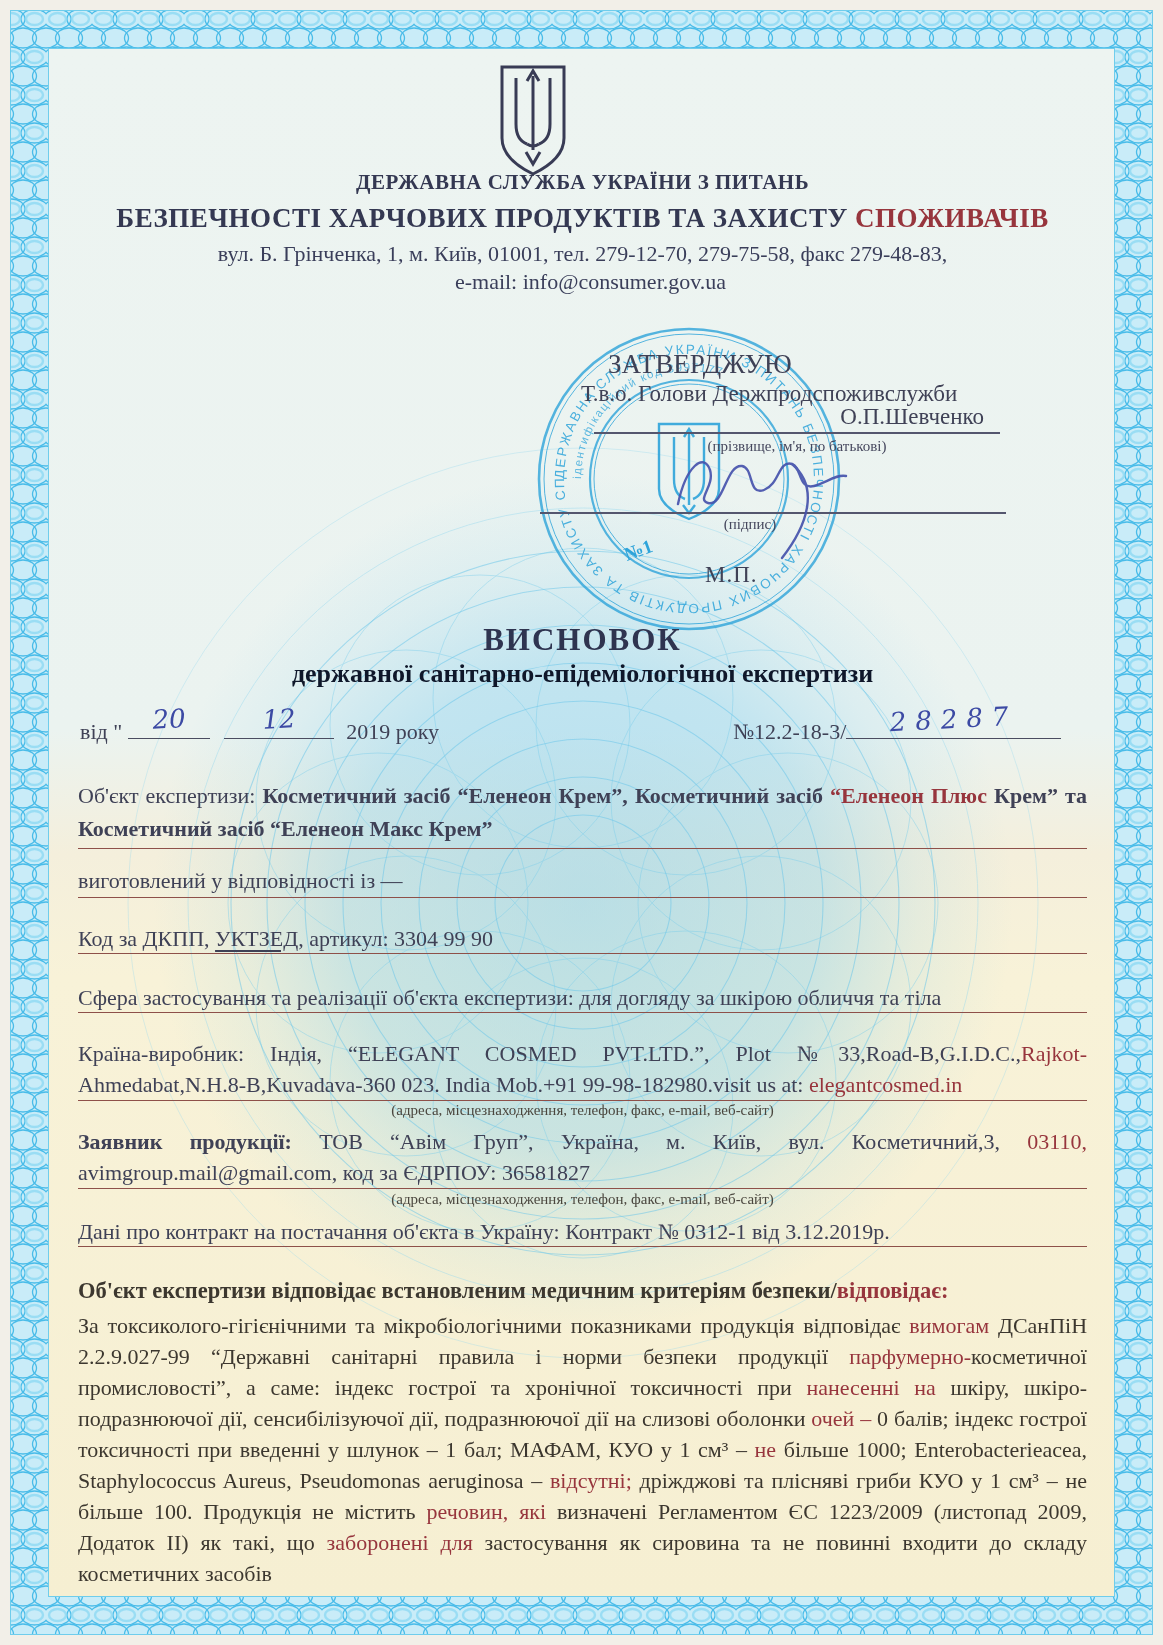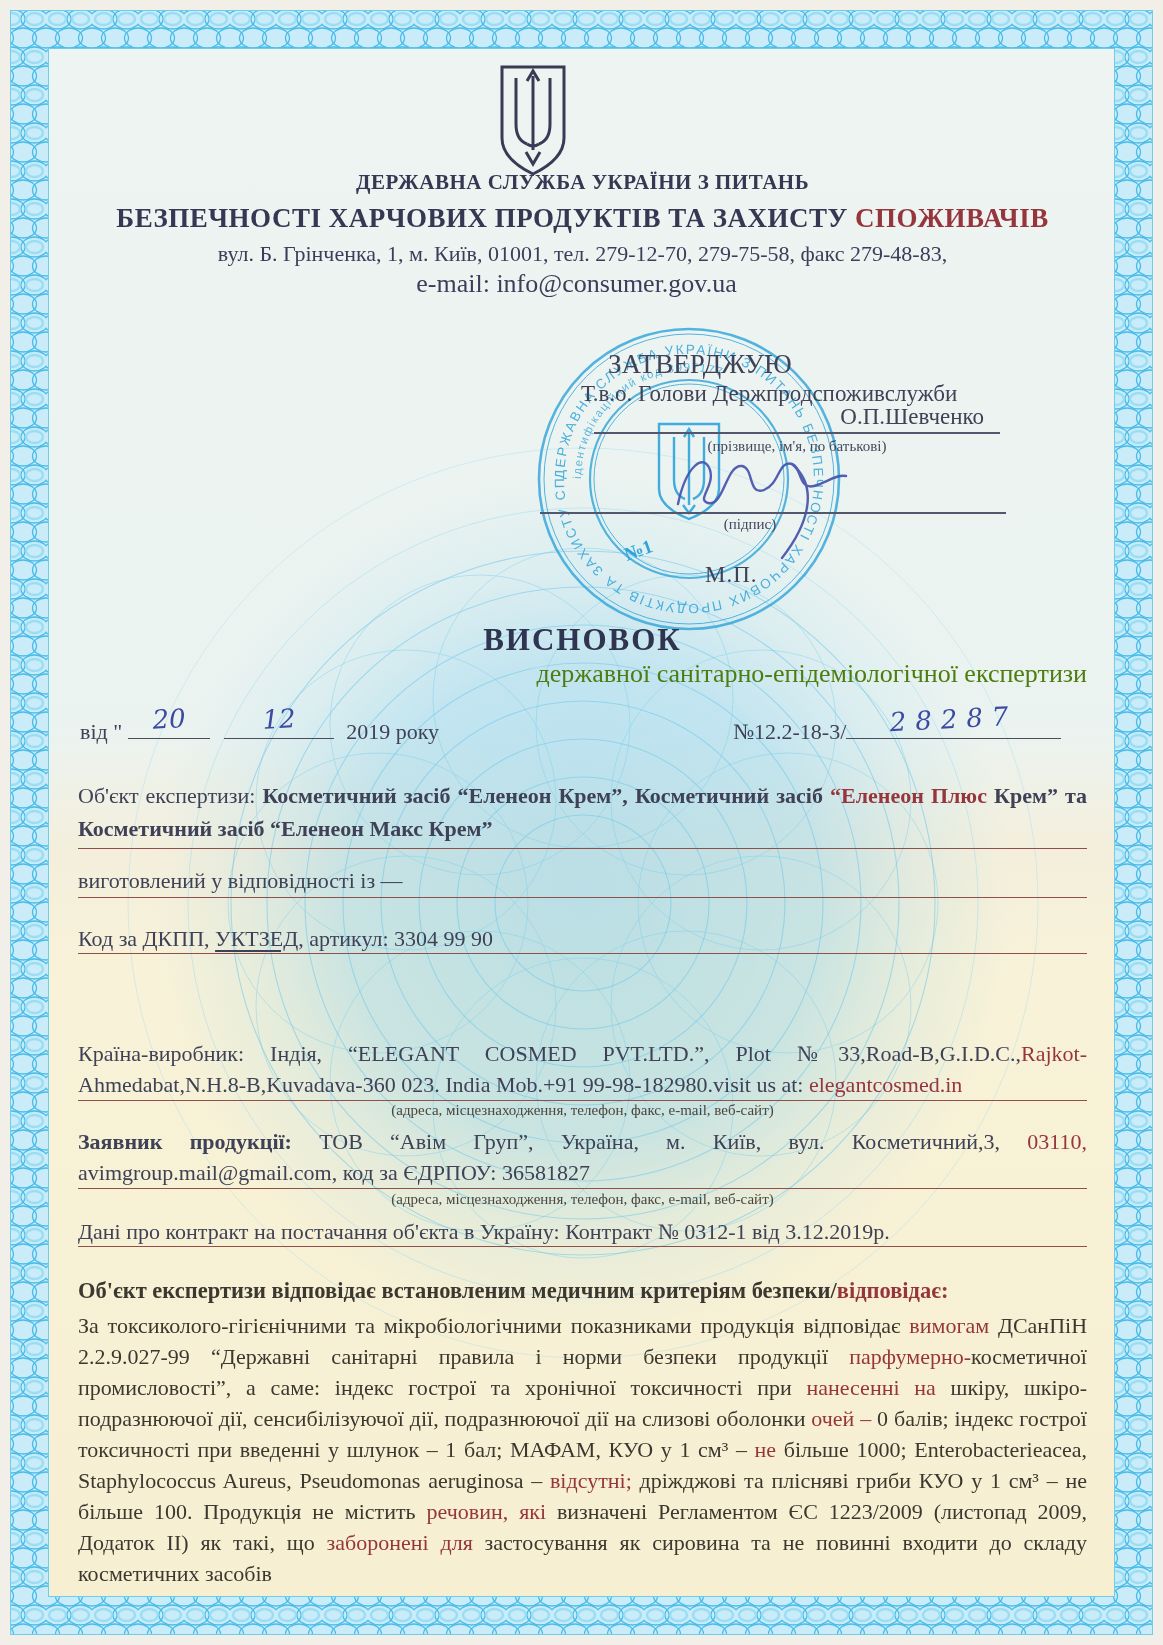--- a/index.html
+++ b/index.html
@@ -12,33 +12,33 @@
   :root{
     --navy:#343852; --ink:#3f4156; --ink2:#3c372f;
     --red:#97353d; --hand:#3c4aa4; --rule:#8e5049; --formline:#54566e;
     --stamp:#2ea4da;
   }
 
   .ctr{text-align:center;}
   .hdr1{left:78px;width:1009px;top:170px;font-size:21px;font-weight:bold;color:var(--navy);letter-spacing:.5px;}
   .hdr2{left:78px;width:1009px;top:203px;font-size:27px;font-weight:bold;color:var(--navy);letter-spacing:.5px;}
   .addr{left:78px;width:1009px;top:241px;font-size:22px;color:#3a3e5a;}
-  .email{left:72px;width:1009px;top:269px;font-size:26px;color:#3a3e5a;}
+  .email{left:86px;width:1009px;top:269px;font-size:22px;color:#3a3e5a;}
 
   .appr-label{left:608px;top:349px;font-size:27px;color:var(--ink);}
   .appr-pos{left:581px;top:381px;font-size:23px;color:var(--ink);}
   .name-row{left:594px;top:404px;width:406px;height:30px;border-bottom:2px solid var(--formline);
             font-size:23px;color:var(--ink);text-align:right;padding-right:16px;box-sizing:border-box;}
   .name-cap{left:594px;top:438px;width:406px;font-size:15px;color:#46485e;text-align:center;}
   .sign-row{left:540px;top:481px;width:466px;height:31px;border-bottom:2px solid var(--formline);}
   .sign-cap{left:540px;top:516px;width:420px;font-size:15px;color:#46485e;text-align:center;}
   .mp{left:705px;top:562px;font-size:23px;color:var(--ink);letter-spacing:1px;}
 
   .title-main{left:78px;width:1009px;top:622px;font-size:31px;font-weight:bold;color:#2f3450;letter-spacing:2px;}
-  .title-sub{left:78px;width:1009px;top:659px;font-size:26px;font-weight:normal;color:#4d7c0f;text-align:right;}
+  .title-sub{left:78px;width:1009px;top:659px;font-size:26px;font-weight:bold;color:#0f172a;}
 
   .dateline{top:712px;font-size:22px;color:var(--ink);}
   .dl-left{left:80px;display:flex;align-items:baseline;}
   .dl-right{left:733px;display:flex;align-items:baseline;}
   .slot{display:inline-block;border-bottom:1.6px solid #4a4c60;position:relative;height:26px;}
   .slot1{width:82px;margin-left:6px;}
   .slot2{width:110px;margin-left:14px;margin-right:12px;}
   .slot3{width:215px;}
   .hand{font-family:"DejaVu Serif",serif;font-style:italic;color:var(--hand);}
   .hand-num{position:absolute;left:0;right:0;top:-8px;text-align:center;font-size:26px;transform:rotate(-3deg);}
@@ -228,20 +228,23 @@
 
   <div class="field f-object ruled z2">
       <p><span>Об'єкт експертизи: </span><span class="sg-b">Косметичний засіб “Еленеон Крем”, Косметичний засіб </span><span class="sg-br">“Еленеон Плюс </span><span class="sg-b">Крем” та Косметичний засіб “Еленеон Макс Крем”</span></p>
     </div>
   <div class="field f-accordance ruled z2">
       <p><span>виготовлений у відповідності із —</span></p>
     </div>
   <div class="field f-code ruled z2">
       <p><span>Код за ДКПП, </span><span class="sg-u">УКТЗЕД</span><span>, артикул: 3304 99 90</span></p>
     </div>
+  <div class="field f-scope ruled z2">
+      <p><span>Сфера застосування та реалізації об'єкта експертизи: для догляду за шкірою обличчя та тіла</span></p>
+    </div>
 
   <div class="field f-manufacturer ruled z2">
       <p><span>Країна-виробник: Індія, “ELEGANT COSMED PVT.LTD.”, Plot №33,Road-B,G.I.D.C.,</span><span class="sg-r">Rajkot-</span><span>Ahmedabat,N.H.8-B,Kuvadava-360 023. India Mob.+91 99-98-182980.visit us at: </span><span class="sg-r">elegantcosmed.in</span></p>
     </div>
   <div class="field-cap f-manufacturer-cap z2">(адреса, місцезнаходження, телефон, факс, e-mail, веб-сайт)</div>
 
   <div class="field f-applicant ruled z2">
       <p><span class="sg-b">Заявник продукції: </span><span>ТОВ “Авім Груп”, Україна, м. Київ, вул. Косметичний,3, </span><span class="sg-r">03110,</span><span> avimgroup.mail@gmail.com, код за ЄДРПОУ: 36581827</span></p>
     </div>
   <div class="field-cap f-applicant-cap z2">(адреса, місцезнаходження, телефон, факс, e-mail, веб-сайт)</div>

